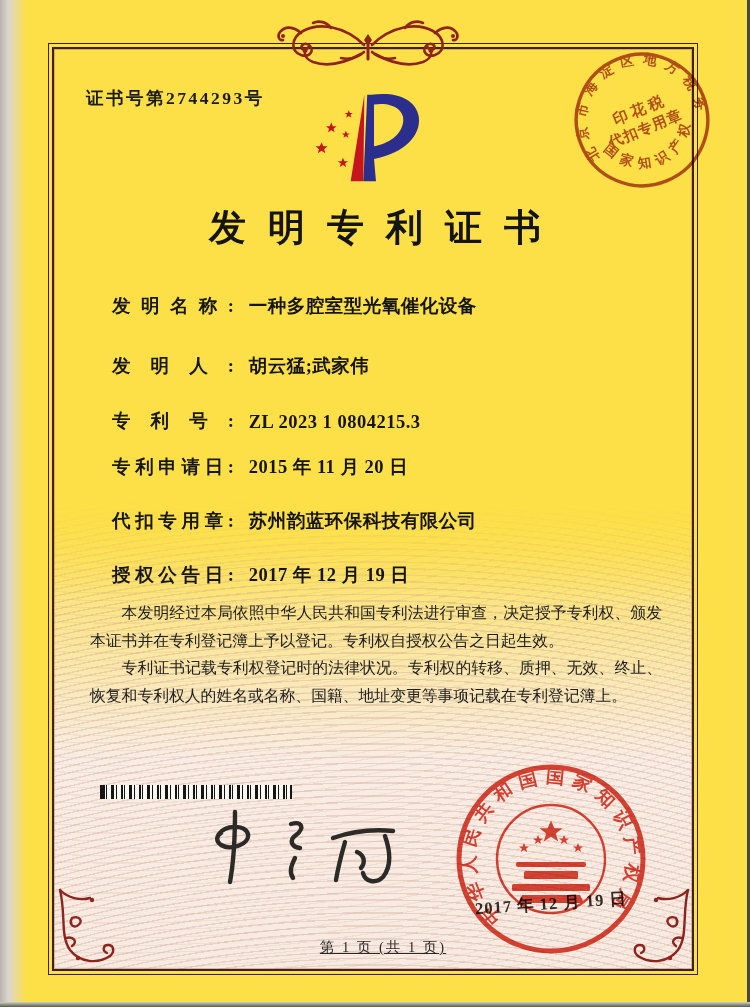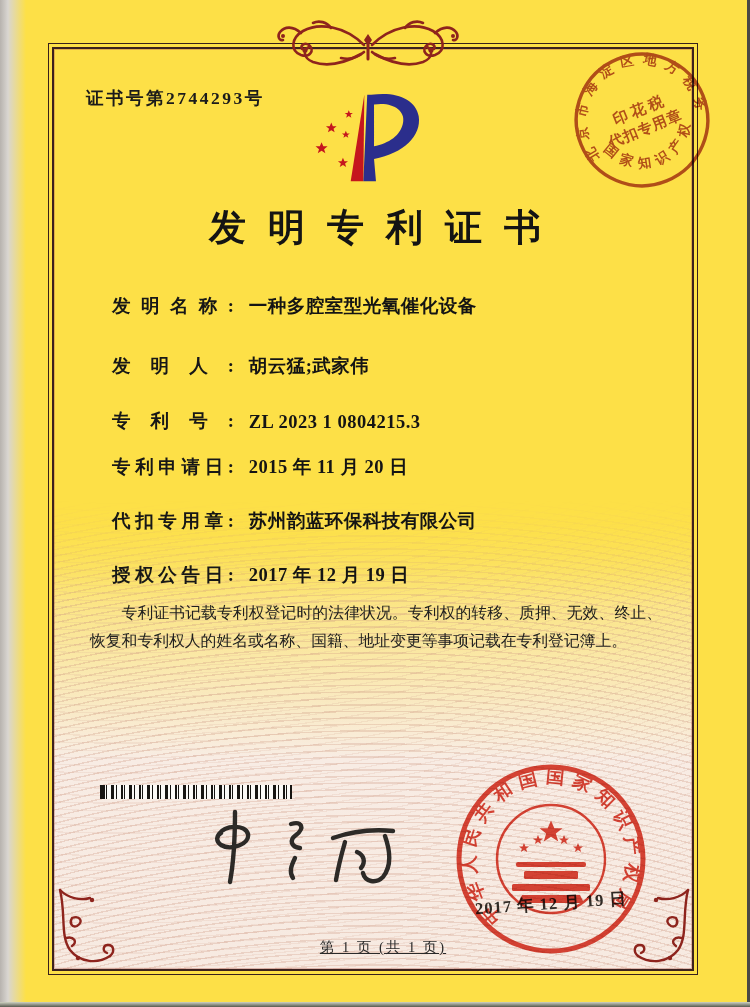--- a/index.html
+++ b/index.html
@@ -190,20 +190,21 @@
       <span class="lbl">代扣专用章:</span>
       <span class="val">苏州韵蓝环保科技有限公司</span>
     </div>
     <div class="field f5">
       <span class="lbl">授权公告日:</span>
       <span class="val">2017 年 12 月 19 日</span>
     </div>
   </div>
 
   <div class="body-text">
+    <p>本发明经过本局依照中华人民共和国专利法进行审查，决定授予专利权、颁发本证书并在专利登记簿上予以登记。专利权自授权公告之日起生效。</p>
     <p>专利证书记载专利权登记时的法律状况。专利权的转移、质押、无效、终止、恢复和专利权人的姓名或名称、国籍、地址变更等事项记载在专利登记簿上。</p>
   </div>
 
   <div class="barcode"></div>
 
 
   <svg class="signature" viewBox="0 0 205 100">
     <g stroke="#1c1b19" stroke-width="4.4" fill="none" stroke-linecap="round" stroke-linejoin="round" opacity=".92">
       <path d="M30,14 C30,36 29,62 25,84"></path>
       <path d="M14,36 C20,27 40,26 43,36 C45,46 26,53 16,47 C10,43 12,37 16,35"></path>

